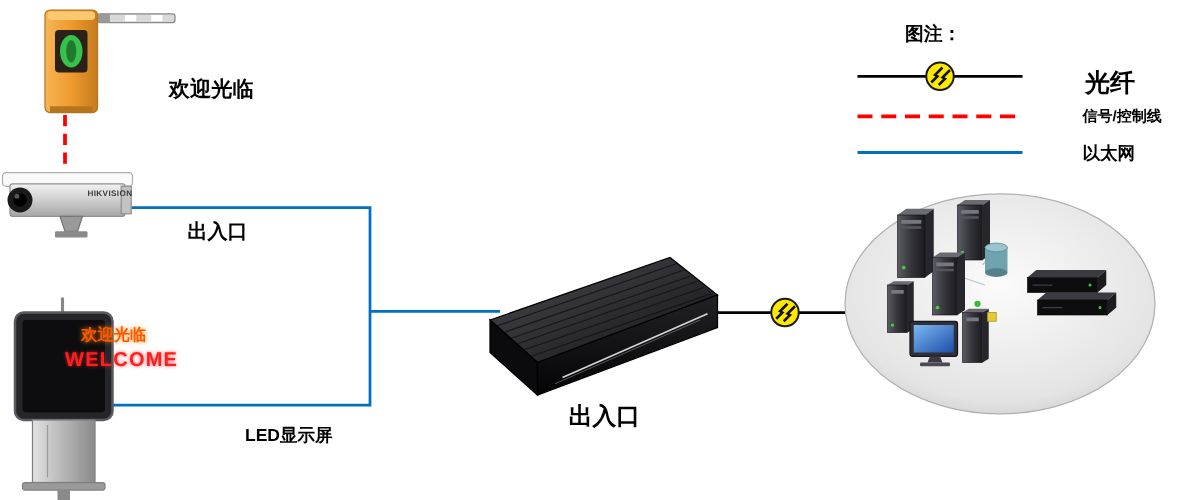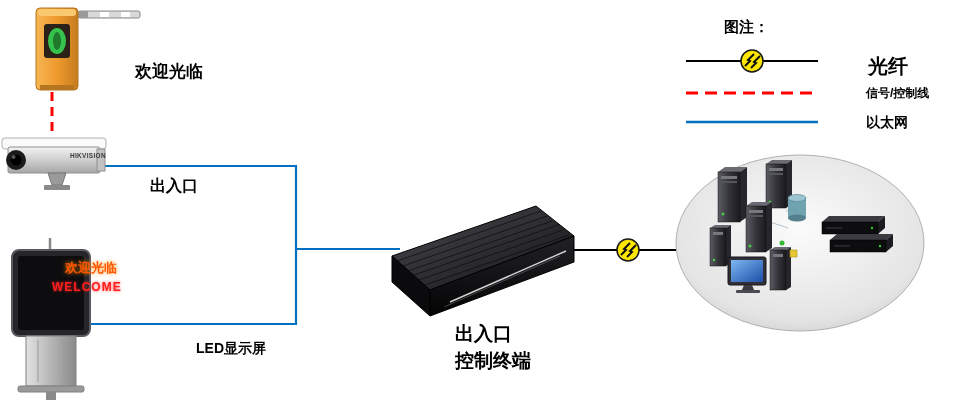--- a/index.html
+++ b/index.html
@@ -215,27 +215,26 @@
 
 <div class="lbl" style="left:95px;top:60px;font-size:17px;">欢迎光临</div>
 
 <div class="lbl brand" style="left:30px;top:152px;font-size:6.5px;">HIKVISION</div>
 
 <div class="lbl center" style="left:110px;top:175px;width:150px;font-size:16px;line-height:21px;">
   <div>出入口</div>
 </div>
 
 <div class="lbl led-cn" style="left:12px;top:259px;width:78px;text-align:center;font-size:13px;">欢迎光临</div>
-<div class="lbl led-en" style="left:12px;top:280px;width:58px;text-align:center;font-size:12px;">WELCOME</div>
+<div class="lbl led-en" style="left:12px;top:280px;width:58px;text-align:center;font-size:16px;">WELCOME</div>
 
 <div class="lbl" style="left:115px;top:340px;font-size:14px;margin-left:41px;">LED显示屏</div>
 
 <div class="lbl center" style="left:415px;top:320px;width:135px;font-size:19px;line-height:27px;">
   <div>出入口</div>
-  <div>控制终端</div>
 </div>
 
 
 <div class="lbl" style="left:684px;top:18px;font-size:15px;">图注：</div>
 <div class="lbl" style="left:828px;top:53px;font-size:20px;">光纤</div>
 <div class="lbl" style="left:826px;top:85px;font-size:12px;">信号/控制线</div>
 <div class="lbl" style="left:826px;top:114px;font-size:14px;">以太网</div>
 
 </div>
 

